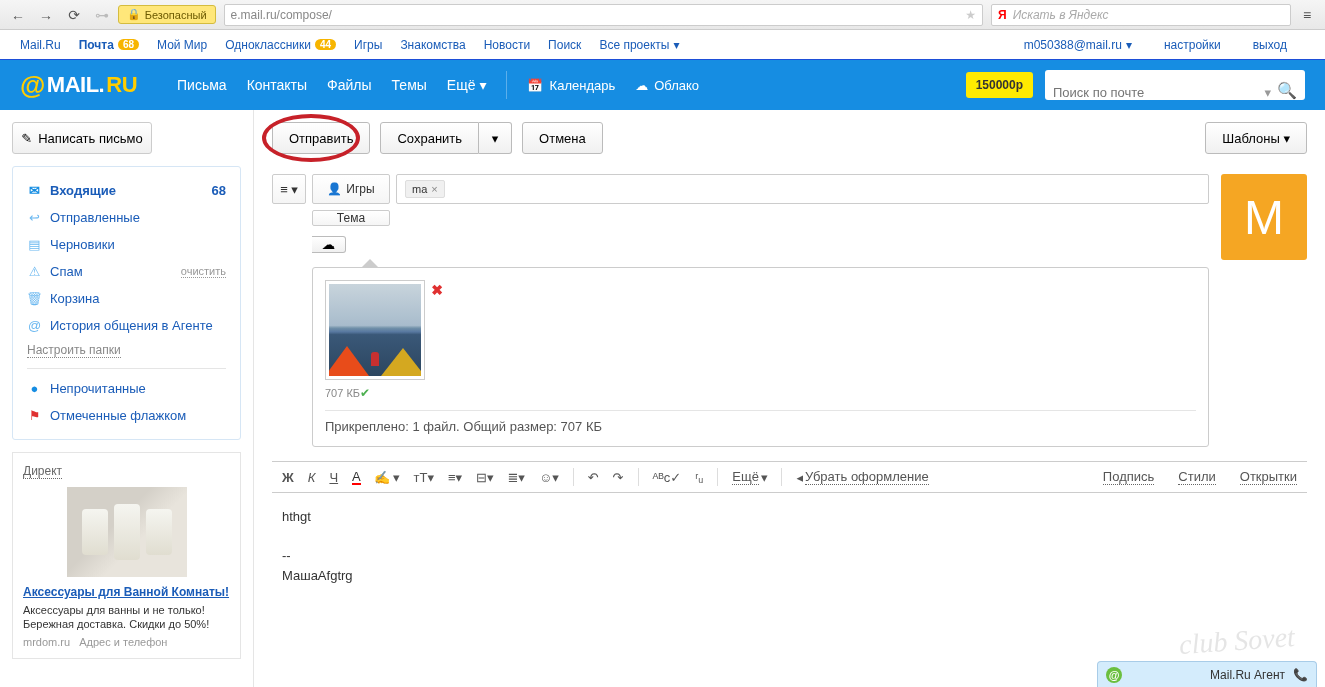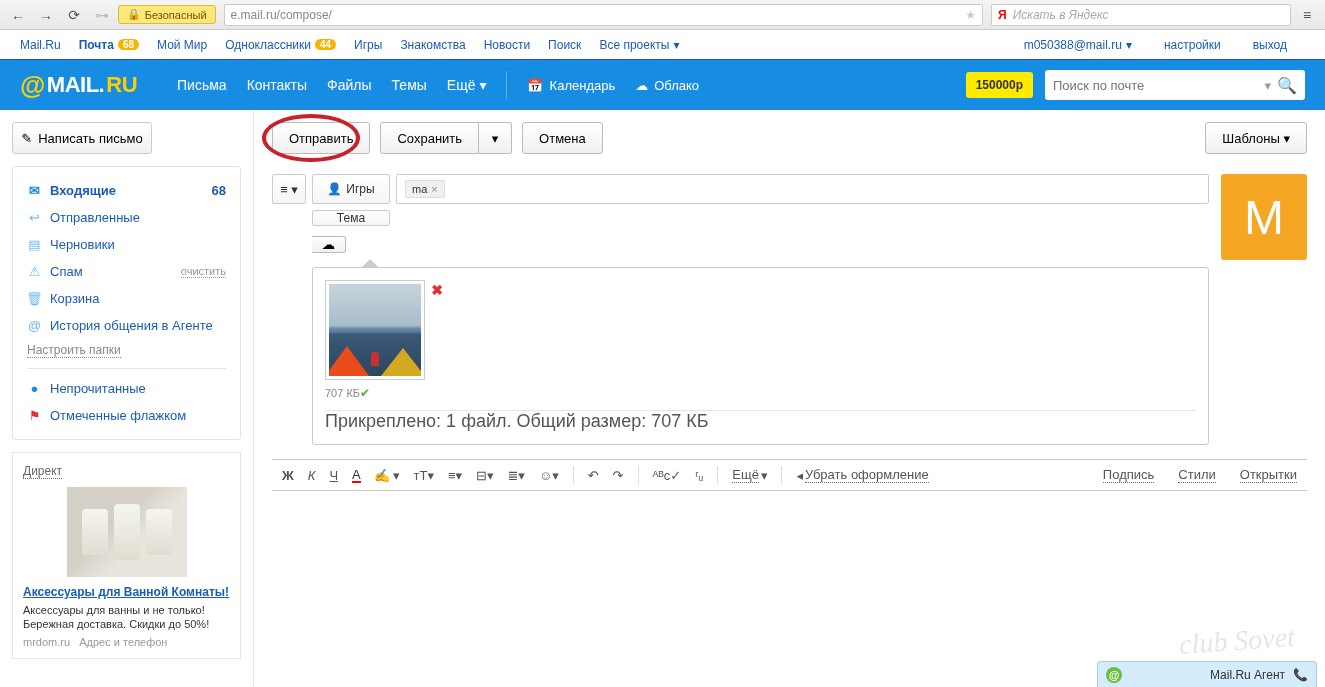--- a/index.html
+++ b/index.html
@@ -17,21 +17,21 @@
 .top-right{margin-left:auto;display:flex;gap:14px}
 .top-right a{color:#1a5cb8}
 .header-blue{height:50px;background:#168de2;display:flex;align-items:center;padding:0 20px;color:#fff}
 .logo{font-size:22px;font-weight:bold;letter-spacing:-.5px;display:flex;align-items:center;gap:2px}
 .logo .at{color:#ffcd00;font-size:26px}
 .logo .ru{color:#ffcd00}
 .main-nav{display:flex;margin-left:40px;gap:20px;font-size:14px}
 .main-nav span{cursor:pointer}
 .nav-icon-group{margin-left:20px;display:flex;gap:20px;align-items:center}
 .promo-btn{background:#ffea00;color:#333;border:none;padding:6px 10px;border-radius:3px;font-size:12px;font-weight:bold;margin-left:auto}
-.search-mail{width:260px;height:30px;background:#fff;border-radius:3px;margin-left:12px;display:flex;align-items:center;padding:0 8px}
+.search-mail{width:260px;height:30px;background:#fff;border-radius:3px;margin-left:12px;display:flex;align-items:flex-end;padding:0 8px}
 .search-mail input{flex:1;border:none;outline:none;font-size:13px}
 .content{display:flex;height:calc(100% - 110px)}
 .sidebar{width:254px;padding:12px;border-right:1px solid #e5e5e5}
 .compose-btn{width:140px;height:32px;background:linear-gradient(#fff,#f0f0f0);border:1px solid #ccc;border-radius:3px;font-size:13px;display:flex;align-items:center;justify-content:center;gap:6px;cursor:pointer}
 .folders{border:1px solid #d6e6f5;border-radius:3px;margin-top:12px;padding:10px 0}
 .folder{padding:6px 14px;display:flex;align-items:center;gap:8px;color:#1a5cb8;font-size:13px;cursor:pointer;position:relative}
 .folder.active{font-weight:bold}
 .folder .count{margin-left:auto;color:#1a5cb8;font-weight:bold}
 .folder .clear{margin-left:auto;color:#999;font-size:11px;border-bottom:1px dotted #999}
 .folder-sep{border-top:1px solid #e5e5e5;margin:6px 14px}
@@ -68,21 +68,21 @@
 .attachments{border:1px solid #ccc;border-radius:3px;padding:12px}
 .thumb-wrap{position:relative;display:inline-block}
 .thumb{width:100px;height:100px;border:1px solid #ccc;padding:3px;background:#fff}
 .thumb-img{width:100%;height:100%;background:linear-gradient(180deg,#c8d4dc 0%,#a8bccc 45%,#7090a8 48%,#5878a0 52%,#3a5878 55%,#2c4660 100%);position:relative;overflow:hidden}
 .tent-l{position:absolute;bottom:0;left:-4px;width:0;height:0;border-left:22px solid transparent;border-right:22px solid transparent;border-bottom:30px solid #e84c1a}
 .tent-r{position:absolute;bottom:0;right:-4px;width:0;height:0;border-left:22px solid transparent;border-right:22px solid transparent;border-bottom:28px solid #d4a820}
 .person{position:absolute;bottom:10px;left:46%;width:8px;height:14px;background:#c73030;border-radius:3px 3px 0 0}
 .remove-x{position:absolute;top:2px;right:-18px;color:#e03030;font-weight:bold;cursor:pointer;font-size:14px}
 .file-size{font-size:11px;color:#888;margin-top:6px;display:flex;align-items:center;}
 .check{color:#4caf50;font-size:12px}
-.attach-summary{border-top:1px solid #e5e5e5;margin-top:10px;padding-top:0;font-size:18px;color:#555}
+.attach-summary{border-top:1px solid #e5e5e5;margin-top:10px;padding-top:8px;font-size:13px;color:#555}
 .avatar{width:86px;height:86px;background:#f5a623;color:#fff;font-size:48px;display:flex;align-items:center;justify-content:center;border-radius:3px}
 .editor-toolbar{border-top:1px solid #ccc;border-bottom:1px solid #ccc;padding:6px 10px;display:flex;align-items:center;gap:14px;margin-top:14px;font-size:13px;color:#555}
 .tb-item{cursor:pointer;display:flex;align-items:center;gap:2px}
 .tb-sep{width:1px;height:18px;background:#ddd}
 .tb-right{margin-left:auto;display:flex;gap:24px}
 .tb-right span{border-bottom:1px dotted #666;cursor:pointer}
 .editor-body{padding:14px 10px;font-size:13px;line-height:1.5}
 .agent-bar{position:absolute;bottom:0;right:8px;width:220px;height:26px;background:#d4ecfc;border:1px solid #a8cce8;border-bottom:none;border-radius:4px 4px 0 0;display:flex;align-items:center;padding:0 8px;gap:8px;font-size:12px;color:#333}
 .agent-at{width:16px;height:16px;background:#6bbf3f;border-radius:50%;color:#fff;display:flex;align-items:center;justify-content:center;font-size:11px;font-weight:bold}
 .watermark{position:absolute;bottom:30px;right:30px;font-size:28px;color:rgba(150,150,150,.25);font-family:cursive;font-style:italic;transform:rotate(-4deg);pointer-events:none}
@@ -308,20 +308,25 @@
       <span class="tb-item"><span style="border-bottom:1px dotted #666">Ещё</span>▾</span>
       <span class="tb-sep"></span>
       <span class="tb-item">◂ <span style="border-bottom:1px dotted #666">Убрать оформление</span></span>
       <div class="tb-right">
         <span>Подпись</span>
         <span>Стили</span>
         <span>Открытки</span>
       </div>
     </div>
 
+    <div class="editor-body">
+      <div>hthgt</div><br>
+      <div>--</div>
+      <div>МашаAfgtrg</div>
+    </div>
 
     <div class="watermark">club Sovet</div>
   </div>
 </div>
 
 <div class="agent-bar">
   <span class="agent-at">@</span>
   <span style="flex:1;text-align:right">Mail.Ru Агент</span>
   <span style="color:#5a8">📞</span>
 </div>

